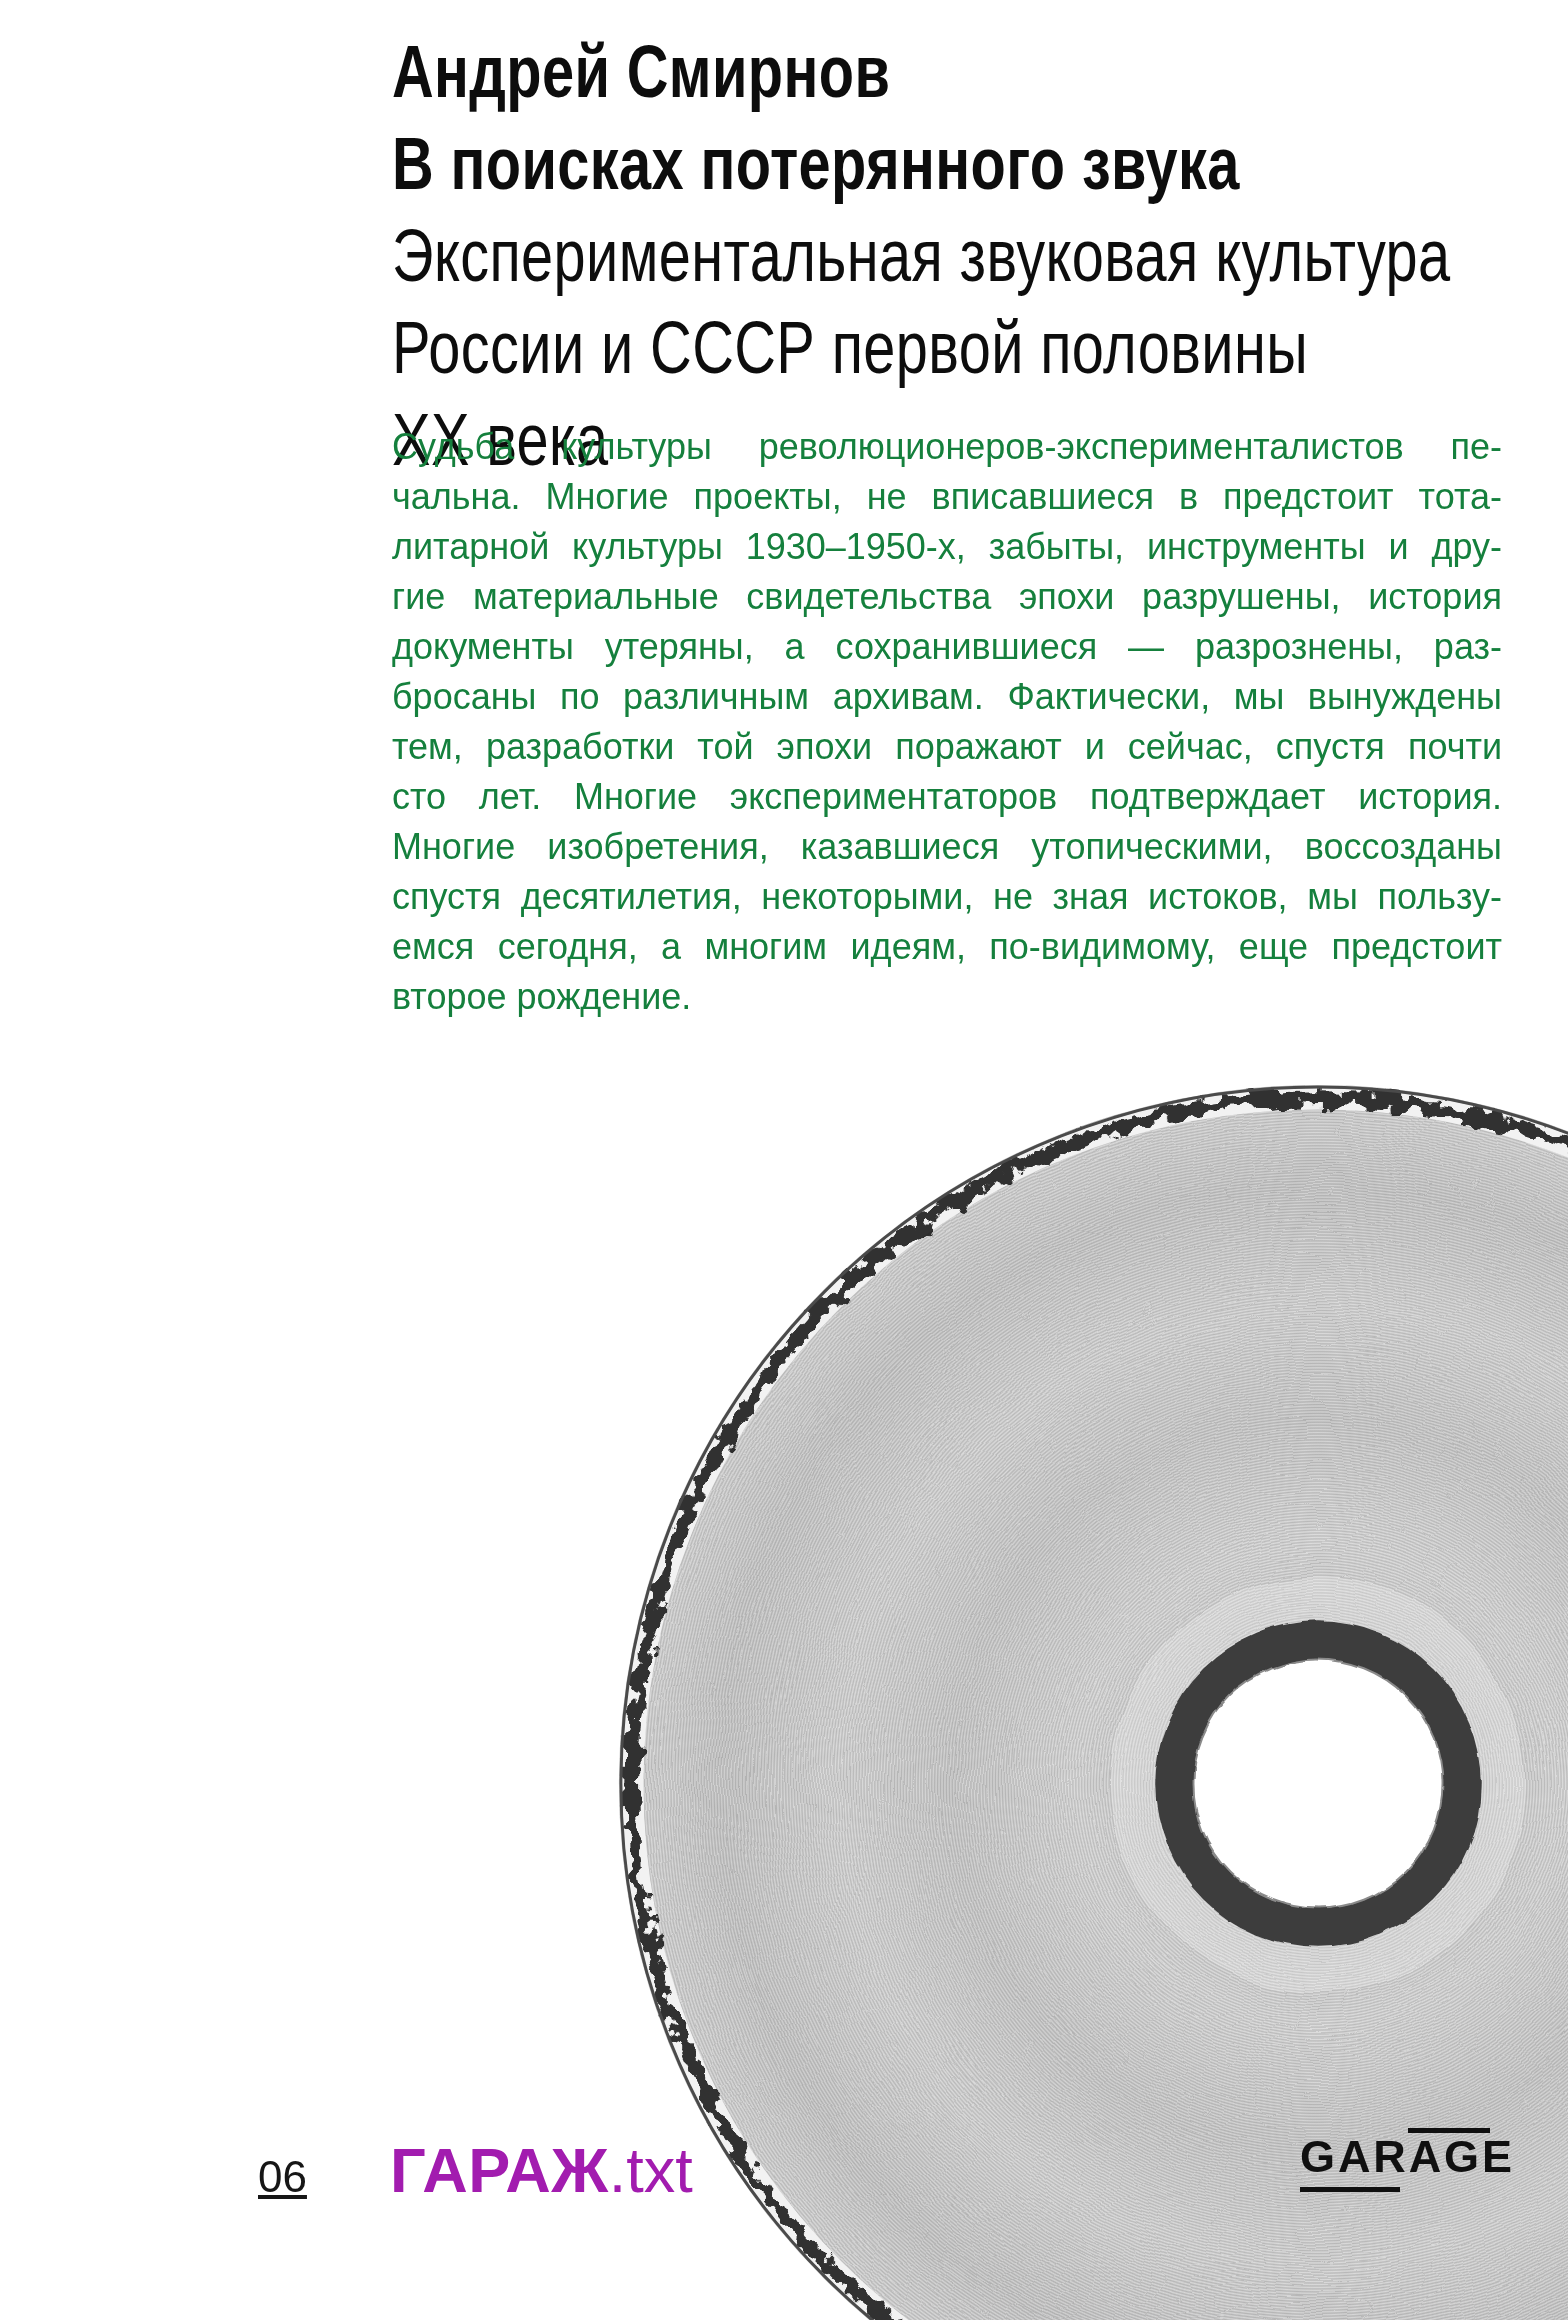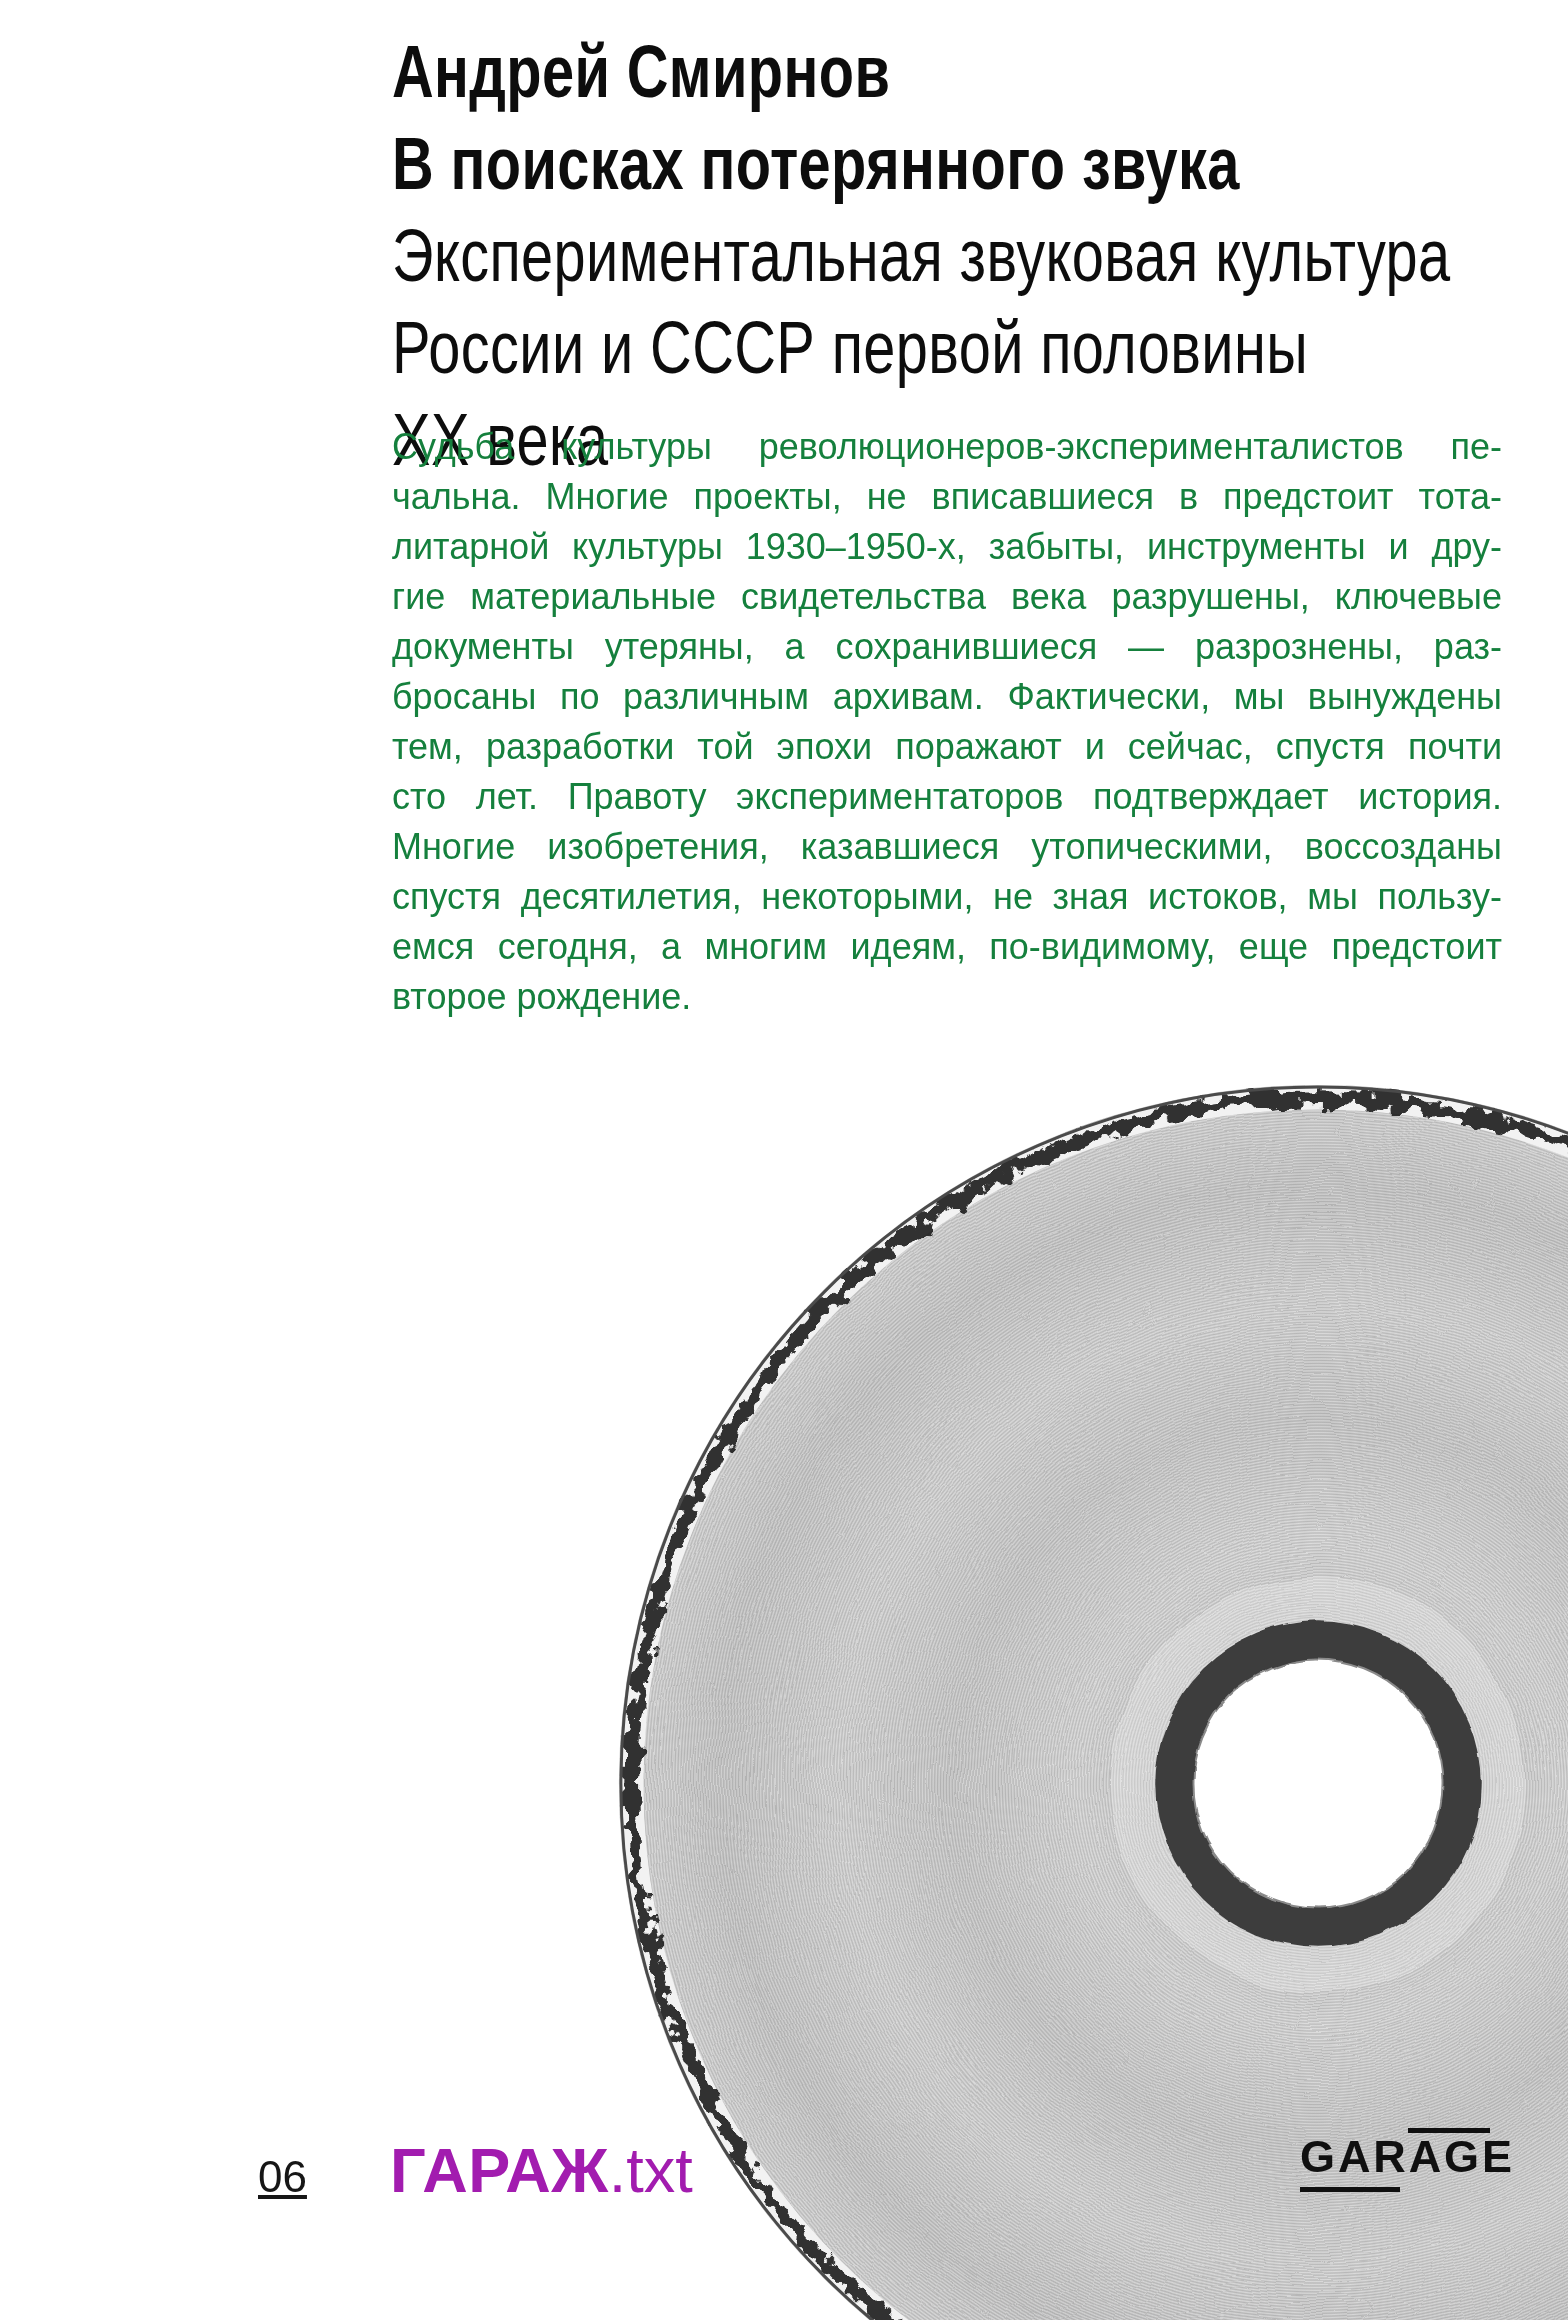--- a/index.html
+++ b/index.html
@@ -109,25 +109,25 @@
   <div class="title-line bold">В поисках потерянного звука</div>
   <div class="title-line">Экспериментальная звуковая культура</div>
   <div class="title-line">России и СССР первой половины</div>
   <div class="title-line">XX века</div>
 </div>
 
 <div class="intro-block">
   <div class="intro-line j">Судьба культуры революционеров-эксперименталистов пе-</div>
   <div class="intro-line j">чальна. Многие проекты, не вписавшиеся в предстоит тота-</div>
   <div class="intro-line j">литарной культуры 1930–1950-х, забыты, инструменты и дру-</div>
-  <div class="intro-line j">гие материальные свидетельства века разрушены, ключевые</div>
+  <div class="intro-line j">гие материальные свидетельства эпохи разрушены, история</div>
   <div class="intro-line j">документы утеряны, а сохранившиеся — разрознены, раз-</div>
   <div class="intro-line j">бросаны по различным архивам. Фактически, мы вынуждены</div>
   <div class="intro-line j">тем, разработки той эпохи поражают и сейчас, спустя почти</div>
-  <div class="intro-line j">сто лет. Правоту экспериментаторов подтверждает история.</div>
+  <div class="intro-line j">сто лет. Многие экспериментаторов подтверждает история.</div>
   <div class="intro-line j">Многие изобретения, казавшиеся утопическими, воссозданы</div>
   <div class="intro-line j">спустя десятилетия, некоторыми, не зная истоков, мы пользу-</div>
   <div class="intro-line j">емся сегодня, а многим идеям, по-видимому, еще предстоит</div>
   <div class="intro-line">второе рождение.</div>
 </div>
 
 <div class="disc-wrap">
   <svg width="1402" height="1402" viewBox="0 0 1430 1430" aria-hidden="true">
     <defs>
       <radialGradient id="rings" gradientUnits="userSpaceOnUse" cx="715" cy="715" r="3" spreadMethod="repeat">

